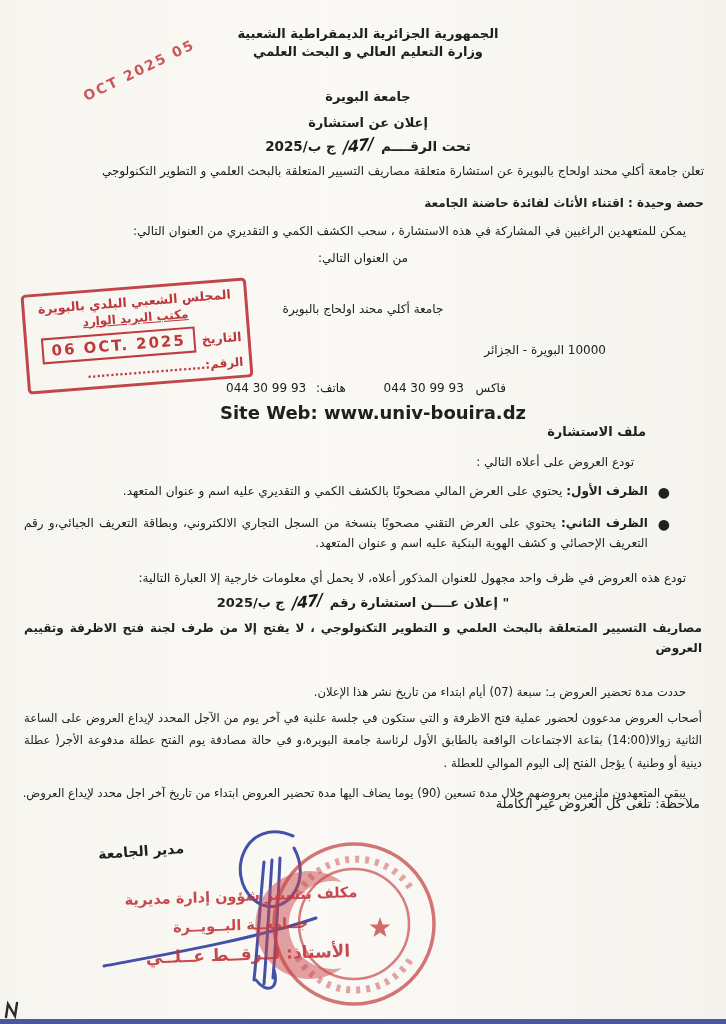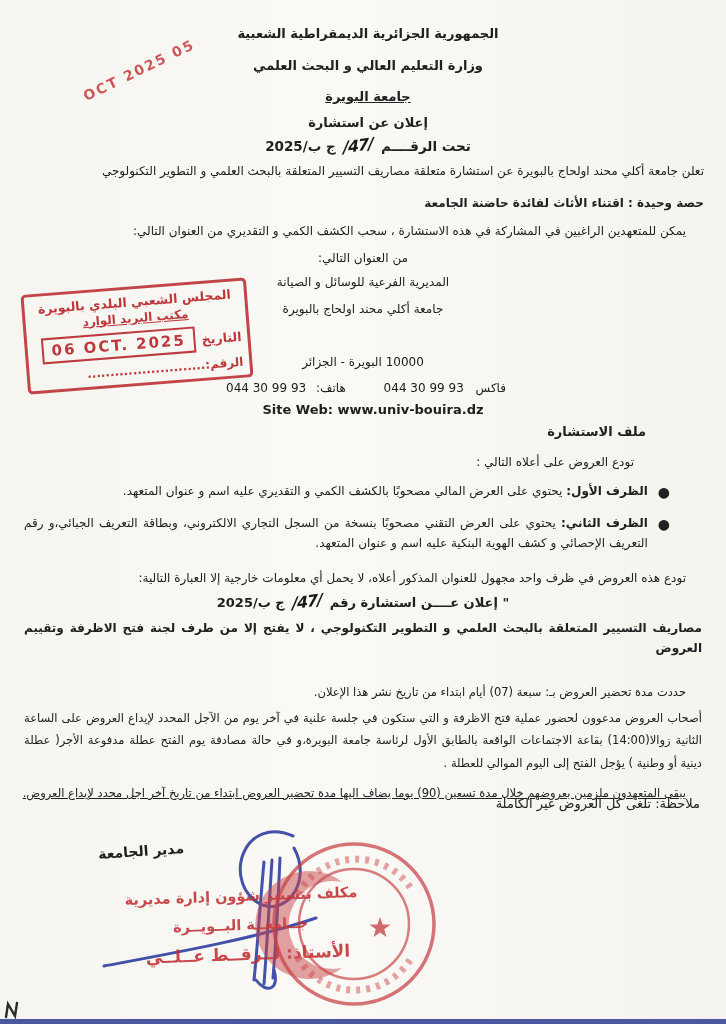--- a/index.html
+++ b/index.html
@@ -71,45 +71,44 @@
   .bottom-strip{left:0;right:0;bottom:0;height:5px;background:#4a58a0;}
 </style>
 </head>
 <body>
 
 <div class="page">
 
   <div class="abs date-stamp">05 OCT 2025</div>
 
   <div class="abs hdr hline" style="top:26px;">الجمهورية الجزائرية الديمقراطية الشعبية</div>
-  <div class="abs hdr hline" style="top:58px;text-align:center;">وزارة التعليم العالي و البحث العلمي</div>
-  <div class="abs hdr hline" style="top:89px;text-decoration:underline;">جامعة البويرة</div>
+  <div class="abs hdr hline" style="top:44px;text-align:center;">وزارة التعليم العالي و البحث العلمي</div>
+  <div class="abs hdr hline" style="top:89px;">جامعة البويرة</div>
   <div class="abs hdr hline" style="top:115px;">إعلان عن استشارة</div>
   <div class="abs hdr" style="top:136px;font-size:13.5px;font-weight:bold;">
     <span>تحت الرقــــم</span>
     <span class="hand">/47/</span>
     <span>ج ب/2025</span>
   </div>
 
   <div class="abs p just" style="top:161px;right:22px;left:22px;">تعلن جامعة أكلي محند اولحاج بالبويرة عن استشارة متعلقة مصاريف التسيير المتعلقة بالبحث العلمي و التطوير التكنولوجي</div>
   <div class="abs p b" style="top:193px;right:22px;">حصة وحيدة : اقتناء الأثاث لفائدة حاضنة الجامعة</div>
   <div class="abs p" style="top:221px;right:40px;left:16px;">يمكن للمتعهدين الراغبين في المشاركة في هذه الاستشارة ، سحب الكشف الكمي و التقديري من العنوان التالي:</div>
 
   <div class="abs center p" style="top:248px;left:140px;right:140px;">من العنوان التالي:</div>
-  <div class="abs center p" style="top:272px;left:120px;right:120px;">المديرية الفرعية للوسائل و الصيانة</div>
   <div class="abs center p" style="top:299px;left:120px;right:120px;">جامعة أكلي محند اولحاج بالبويرة</div>
-  <div class="abs center p" style="top:352px;left:120px;right:120px;">10000 البويرة - الجزائر</div>
+  <div class="abs center p" style="top:340px;left:120px;right:120px;text-align:right;">10000 البويرة - الجزائر</div>
 
   <div class="abs p center" style="top:378px;left:150px;right:150px;white-space:nowrap;">
     <span>فاكس</span>
     <span style="margin:0 8px 0 34px;direction:ltr;unicode-bidi:embed;">044 30 99 93</span>
     <span>هاتف:</span>
     <span style="margin:0 6px;direction:ltr;unicode-bidi:embed;">044 30 99 93</span>
   </div>
-  <div class="abs center b" style="top:402px;left:150px;right:130px;font-size:13px;direction:ltr;">Site Web: www.univ-bouira.dz</div>
+  <div class="abs center b" style="top:402px;left:150px;right:130px;font-size:18px;direction:ltr;">Site Web: www.univ-bouira.dz</div>
 
   <div class="abs mail-stamp">
     <div class="l1">المجلس الشعبي البلدي بالبويرة</div>
     <div class="l2">مكتب البريد الوارد</div>
     <div class="daterow">
       <span class="dlabel">التاريخ</span>
       <span class="dbox">06 OCT. 2025</span>
     </div>
     <div class="numrow">
       <span>الرقم:</span><span>..........................</span>
@@ -134,21 +133,21 @@
   <div class="abs p" style="top:568px;right:40px;left:16px;">تودع هذه العروض في ظرف واحد مجهول للعنوان المذكور أعلاه، لا يحمل أي معلومات خارجية إلا العبارة التالية:</div>
   <div class="abs center" style="top:592px;left:0;right:0;font-size:13px;font-weight:bold;">
     <span>" إعلان عــــن استشارة رقم</span>
     <span class="hand">/47/</span>
     <span>ج ب/2025</span>
   </div>
   <div class="abs b just" style="top:619px;right:24px;left:24px;font-size:12px;line-height:1.65;letter-spacing:-.2px;">مصاريف التسيير المتعلقة بالبحث العلمي و التطوير التكنولوجي ، لا يفتح إلا من طرف لجنة فتح الاظرفة وتقييم العروض</div>
 
   <div class="abs small" style="top:647px;right:40px;left:16px;line-height:1.7;">حددت مدة تحضير العروض بـ: سبعة (07) أيام ابتداء من تاريخ نشر هذا الإعلان.</div>
   <div class="abs small just" style="top:671px;right:24px;left:24px;line-height:1.95;">أصحاب العروض مدعوون لحضور عملية فتح الاظرفة و التي ستكون في جلسة علنية في آخر يوم من الآجل المحدد لإيداع العروض على الساعة الثانية زوالا(14:00) بقاعة الاجتماعات الواقعة بالطابق الأول لرئاسة جامعة البويرة،و في حالة مصادفة يوم الفتح عطلة  مدفوعة الأجر( عطلة دينية أو وطنية ) يؤجل الفتح إلى اليوم الموالي للعطلة .</div>
-  <div class="abs small" style="top:748px;right:40px;left:8px;line-height:1.7;text-decoration:underline;">يبقى المتعهدون ملزمين بعروضهم خلال مدة تسعين (90) يوما يضاف اليها مدة تحضير العروض ابتداء من تاريخ آخر اجل محدد لإيداع العروض.</div>
+  <div class="abs small" style="top:748px;right:40px;left:8px;line-height:1.7;">يبقى المتعهدون ملزمين بعروضهم خلال مدة تسعين (90) يوما يضاف اليها مدة تحضير العروض ابتداء من تاريخ آخر اجل محدد لإيداع العروض.</div>
 
   <div class="abs" style="top:796px;right:26px;font-size:13px;">ملاحظة: تلغى كل العروض غير الكاملة</div>
 
   <div class="abs director">مدير الجامعة</div>
 
   <svg class="abs" style="left:88px;top:820px;" width="270" height="195" viewBox="0 0 270 195">
     <g fill="none" stroke="#2b3a9e" stroke-width="3" stroke-linecap="round" opacity="0.88">
       <path d="M 205 16 C 158 -4 136 54 166 80 C 194 102 226 64 206 28"></path>
       <path d="M 176 42 C 172 84 170 122 166 160"></path>
       <path d="M 184 40 C 181 86 179 126 176 164"></path>

